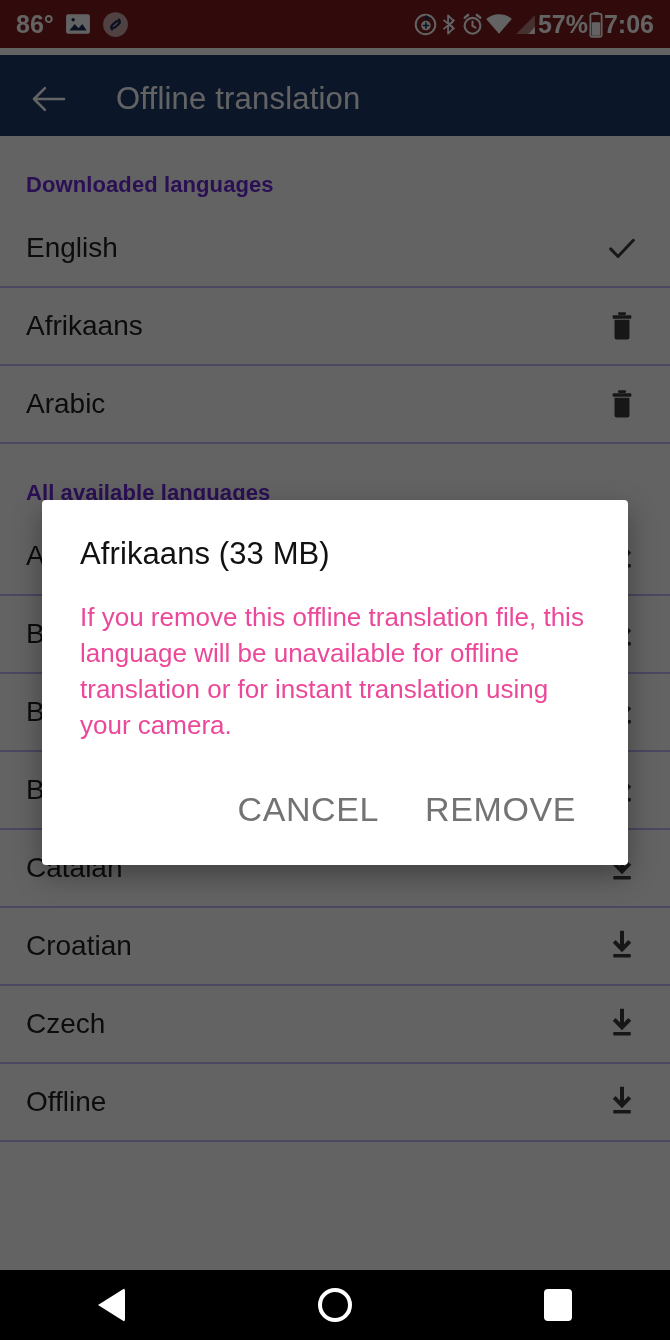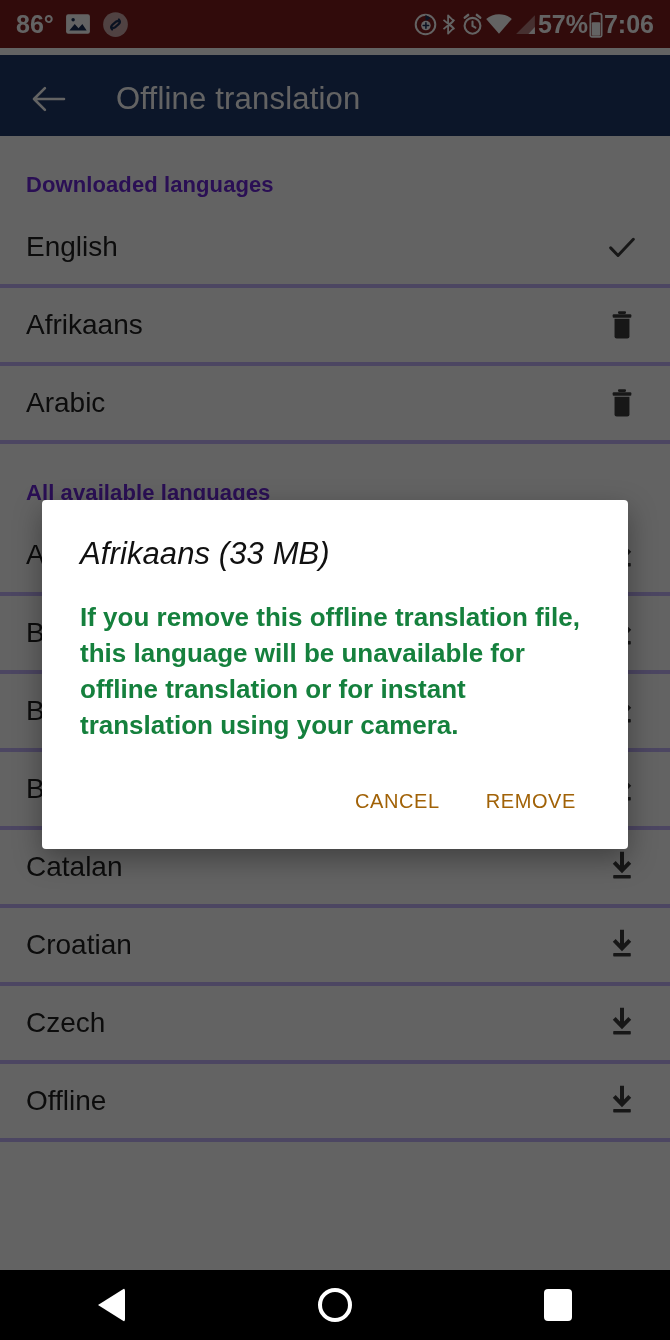--- a/index.html
+++ b/index.html
@@ -55,21 +55,21 @@
     color:#6d28d9;
     font-size:22px; font-weight:bold;
     padding:36px 26px 12px 26px;
     letter-spacing:.1px;
   }
   .list-row {
     position:relative;
     height:78px;
     display:flex; align-items:center;
     padding:0 26px;
-    border-bottom:4px solid #c4b5fd;
+    border-bottom:2px solid #c4b5fd;
   }
   .list-row.nodivider { border-bottom:none; }
   .row-label {
     font-size:28px; color:#1f1f1f; font-weight:400;
   }
   .row-action {
     margin-left:auto;
     width:44px; height:44px;
     display:flex; align-items:center; justify-content:center;
   }
@@ -94,38 +94,37 @@
     border-radius:4px;
     z-index:50;
     padding:36px 38px 22px 38px;
     box-shadow:0 10px 28px rgba(0,0,0,.35);
   }
   #dialog-title {
     font-size:31px; color:#111111;
     font-weight:400;
     margin-bottom:24px;
     letter-spacing:.1px;
-    font-style:italic;
   }
   #dialog-message {
-    font-size:26px; color:#15803d;
+    font-size:26px; color:#ec4899;
     line-height:1.38;
-    font-weight:700;
+    font-weight:400;
     margin-top:28px;
   }
   #dialog-actions {
     display:flex; justify-content:flex-end; align-items:center;
     gap:18px;
     margin-top:38px;
     padding-bottom:6px;
   }
   .dialog-btn {
     background:none; border:none;
     font-family:"Liberation Sans", sans-serif;
-    font-size:20px; color:#a16207;
+    font-size:34px; color:#737373;
     letter-spacing:.6px;
     padding:8px 14px;
     cursor:pointer;
   }
 
   
   #nav-bar {
     position:absolute; left:0; bottom:0;
     width:670px; height:70px;
     background:#000000;

